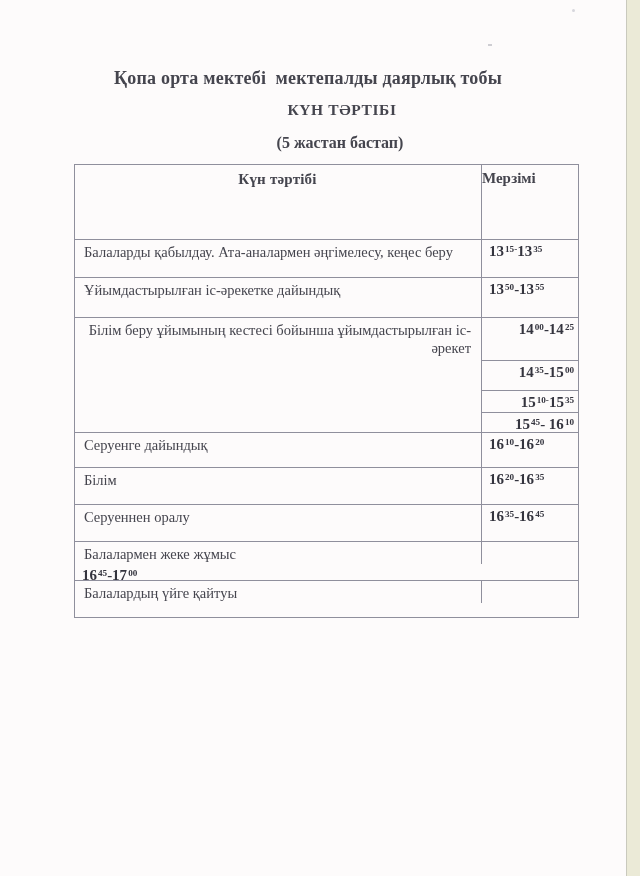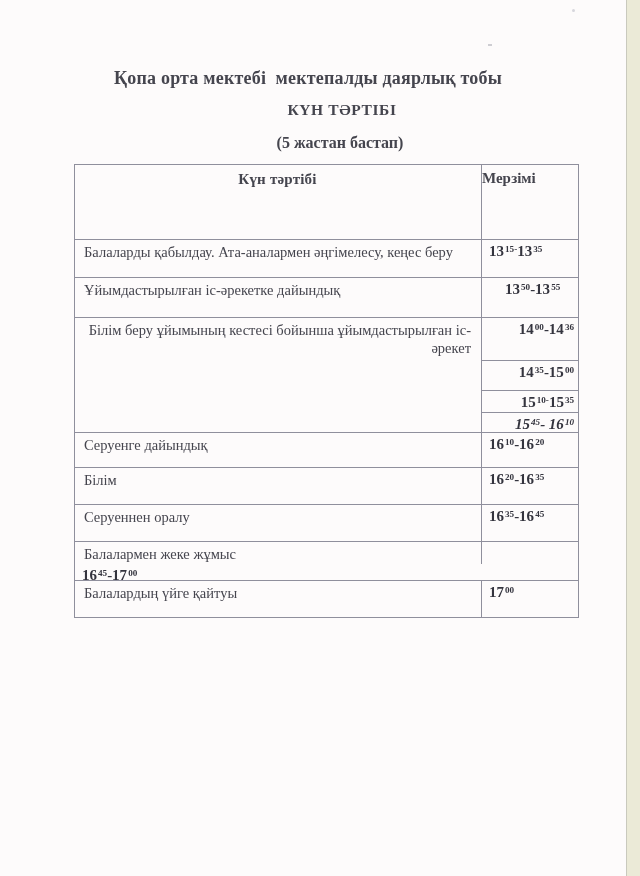--- a/index.html
+++ b/index.html
@@ -61,31 +61,31 @@
   .t-header .cell-time{text-align:left;padding:5px 0 0 0;color:var(--ink);}
   .cell-time.multi{padding:0;}
   .time-sub{box-sizing:border-box;padding:3px 4px 0 7px;}
   .sub-1,.sub-2,.sub-3{border-top:1px solid var(--line);}
   .note{font-size:11.8px;}
   sup{font-size:61%;position:relative;top:-0.45em;vertical-align:baseline;margin-left:1px;}
 
   .row-0{height:38px;justify-content:center;}
   .row-1{height:103px;}
   .row-2{height:34px;}
-  .row-3{height:40px;gap:16px;}
+  .row-3{height:40px;}
   .row-4{height:115px;text-align:right;}
   .row-5{height:35px;}
   .row-6{height:37px;}
   .row-7{height:37px;}
   .row-8{height:39px;flex-direction:column;}
-  .row-9{height:37px;}
+  .row-9{height:37px;flex-direction:column;}
   .sub-0{height:42px;}
   .sub-1{height:30px;}
   .sub-2{height:22px;}
-  .sub-3{height:21px;font-style:italic;}
+  .sub-3{height:21px;}
 </style>
 </head>
 <body>
 
 <div class="edge-strip"></div>
 <div class="speck1"></div>
 <div class="speck2"></div>
 
 <div class="school-line">Қопа орта мектебі  мектепалды даярлық тобы</div>
 <div class="doc-title">КҮН ТӘРТІБІ</div>
@@ -99,35 +99,34 @@
 <div class="t-row row-0">
       <div class="cell cell-activity"><span>Балаларды қабылдау. Ата-аналармен әңгімелесу, кеңес беру</span></div>
       <div class="cell cell-time">13<sup>15-</sup>13<sup>35</sup></div>
     </div>
     <div class="t-row row-3">
       <div class="cell cell-activity"><span>Ұйымдастырылған іс-әрекетке дайындық</span></div>
       <div class="cell cell-time">13<sup>50</sup>-13<sup>55</sup></div>
     </div>
     <div class="t-row row-4">
       <div class="cell cell-activity"><span>Білім беру ұйымының кестесі бойынша ұйымдастырылған іс-әрекет</span></div>
-      <div class="cell cell-time multi"><div class="time-sub sub-0">14<sup>00</sup>-14<sup>36</sup></div><div class="time-sub sub-1">14<sup>35</sup>-15<sup>00</sup></div><div class="time-sub sub-2">15<sup>10-</sup>15<sup>35</sup></div><div class="time-sub sub-3">15<sup>45</sup>- 16<sup>10</sup></div></div>
+      <div class="cell cell-time multi"><div class="time-sub sub-0">14<sup>00</sup>-14<sup>25</sup></div><div class="time-sub sub-1">14<sup>35</sup>-15<sup>00</sup></div><div class="time-sub sub-2">15<sup>10-</sup>15<sup>35</sup></div><div class="time-sub sub-3">15<sup>45</sup>- 16<sup>10</sup></div></div>
     </div>
     <div class="t-row row-5">
       <div class="cell cell-activity"><span>Серуенге дайындық</span></div>
       <div class="cell cell-time">16<sup>10</sup>-16<sup>20</sup></div>
     </div>
     <div class="t-row row-6">
       <div class="cell cell-activity"><span>Білім</span></div>
       <div class="cell cell-time">16<sup>20</sup>-16<sup>35</sup></div>
     </div>
     <div class="t-row row-7">
       <div class="cell cell-activity"><span>Серуеннен оралу</span></div>
       <div class="cell cell-time">16<sup>35</sup>-16<sup>45</sup></div>
     </div>
     <div class="t-row row-8">
       <div class="cell cell-activity"><span>Балалармен жеке жұмыс</span></div>
       <div class="cell cell-time">16<sup>45</sup>-17<sup>00</sup></div>
     </div>
     <div class="t-row row-9">
       <div class="cell cell-activity"><span>Балалардың үйге қайтуы</span></div>
-      <div class="cell cell-time">17<sup>00</sup></div>
     </div>
   </div>
 
 </body></html>

